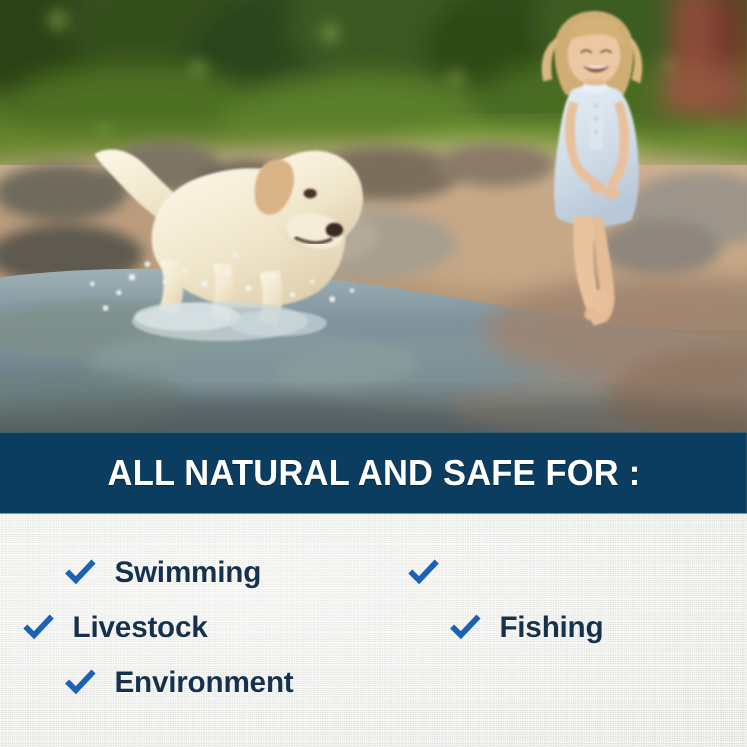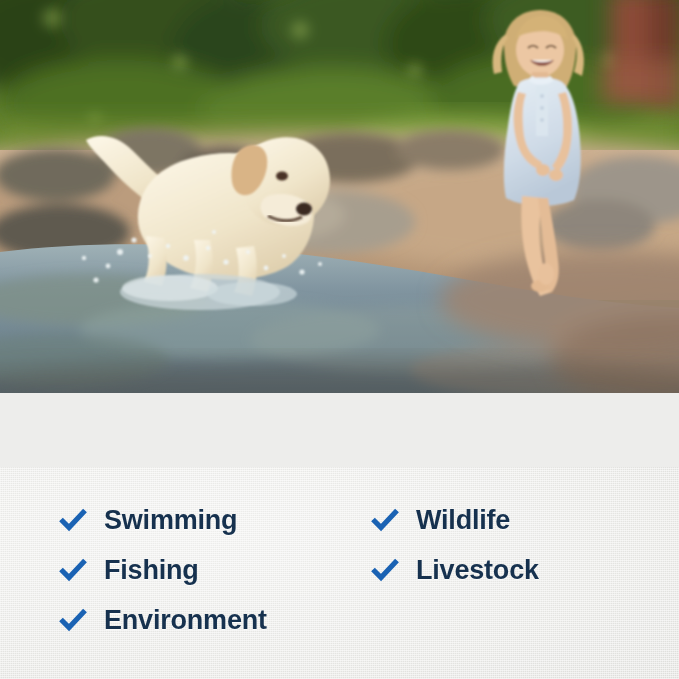--- a/index.html
+++ b/index.html
@@ -361,61 +361,63 @@
         <ellipse cx="540" cy="286" rx="9" ry="6" fill="#e3ba93"></ellipse>
         <ellipse cx="546" cy="274" rx="8" ry="11" fill="#e8c19c"></ellipse>
       </g>
 
       <g filter="url(#blurBig)" opacity="0.35">
         <ellipse cx="340" cy="390" rx="420" ry="30" fill="#4a4135"></ellipse>
       </g>
     </svg>
   </div>
 
+  <div class="banner">
+    <span class="banner-title">ALL NATURAL AND SAFE FOR :</span>
+  </div>
   <div class="banner-shadow"></div>
 
   <div class="panel">
     <div class="list-grid">
 
       <div class="list-item col-left">
         <span class="check-icon">
           <svg width="30" height="30" viewBox="0 0 30 30" xmlns="http://www.w3.org/2000/svg">
             <path d="M3,14.5 L11,22.5 L27,5.5" stroke="#1A62B3" stroke-width="5.2" fill="none" stroke-linecap="butt" stroke-linejoin="miter"></path>
           </svg>
         </span>
         <span class="item-label">Swimming</span>
       </div>
 
       <div class="list-item col-right">
         <span class="check-icon">
           <svg width="30" height="30" viewBox="0 0 30 30" xmlns="http://www.w3.org/2000/svg">
             <path d="M3,14.5 L11,22.5 L27,5.5" stroke="#1A62B3" stroke-width="5.2" fill="none" stroke-linecap="butt" stroke-linejoin="miter"></path>
           </svg>
         </span>
-        <span class="item-label">Wildlife</span>
+      </div>
+
+      <div class="list-item col-right">
+        <span class="check-icon">
+          <svg width="30" height="30" viewBox="0 0 30 30" xmlns="http://www.w3.org/2000/svg">
+            <path d="M3,14.5 L11,22.5 L27,5.5" stroke="#1A62B3" stroke-width="5.2" fill="none" stroke-linecap="butt" stroke-linejoin="miter"></path>
+          </svg>
+        </span>
+        <span class="item-label">Livestock</span>
       </div>
 
       <div class="list-item col-left">
         <span class="check-icon">
           <svg width="30" height="30" viewBox="0 0 30 30" xmlns="http://www.w3.org/2000/svg">
             <path d="M3,14.5 L11,22.5 L27,5.5" stroke="#1A62B3" stroke-width="5.2" fill="none" stroke-linecap="butt" stroke-linejoin="miter"></path>
           </svg>
         </span>
         <span class="item-label">Fishing</span>
       </div>
 
-      <div class="list-item col-right">
-        <span class="check-icon">
-          <svg width="30" height="30" viewBox="0 0 30 30" xmlns="http://www.w3.org/2000/svg">
-            <path d="M3,14.5 L11,22.5 L27,5.5" stroke="#1A62B3" stroke-width="5.2" fill="none" stroke-linecap="butt" stroke-linejoin="miter"></path>
-          </svg>
-        </span>
-        <span class="item-label">Livestock</span>
-      </div>
-
       <div class="list-item col-left">
         <span class="check-icon">
           <svg width="30" height="30" viewBox="0 0 30 30" xmlns="http://www.w3.org/2000/svg">
             <path d="M3,14.5 L11,22.5 L27,5.5" stroke="#1A62B3" stroke-width="5.2" fill="none" stroke-linecap="butt" stroke-linejoin="miter"></path>
           </svg>
         </span>
         <span class="item-label">Environment</span>
       </div>
 
 

